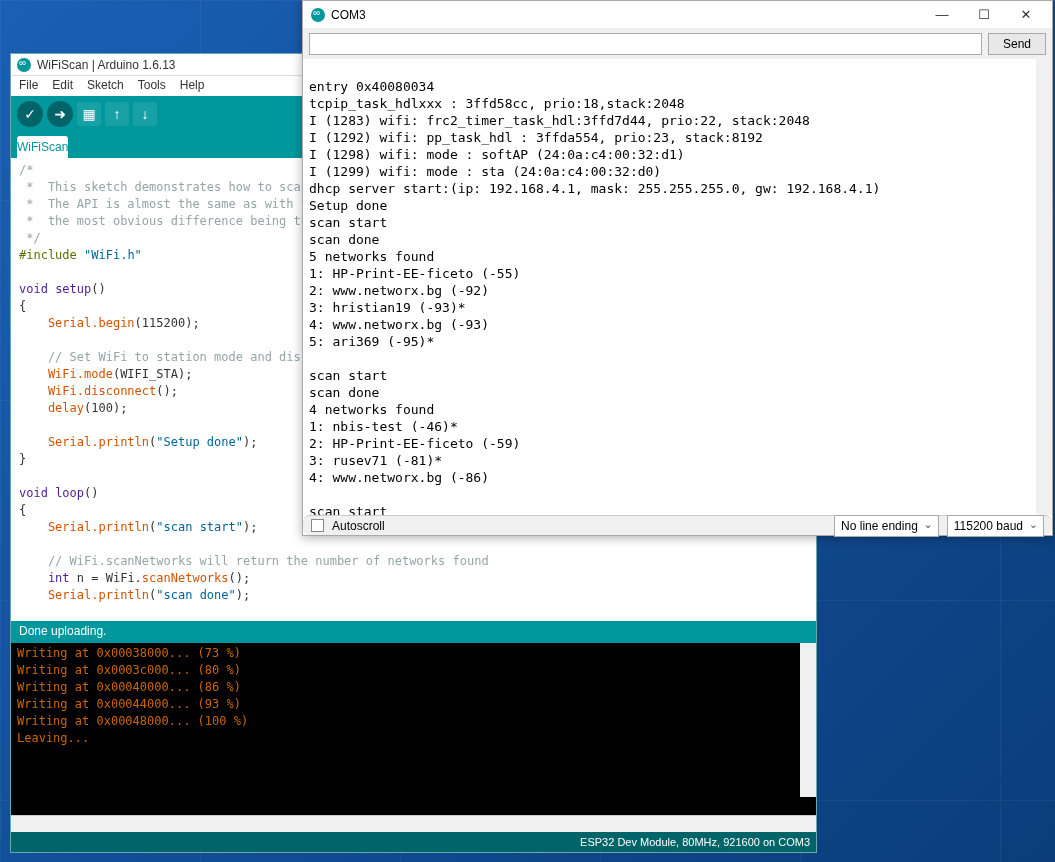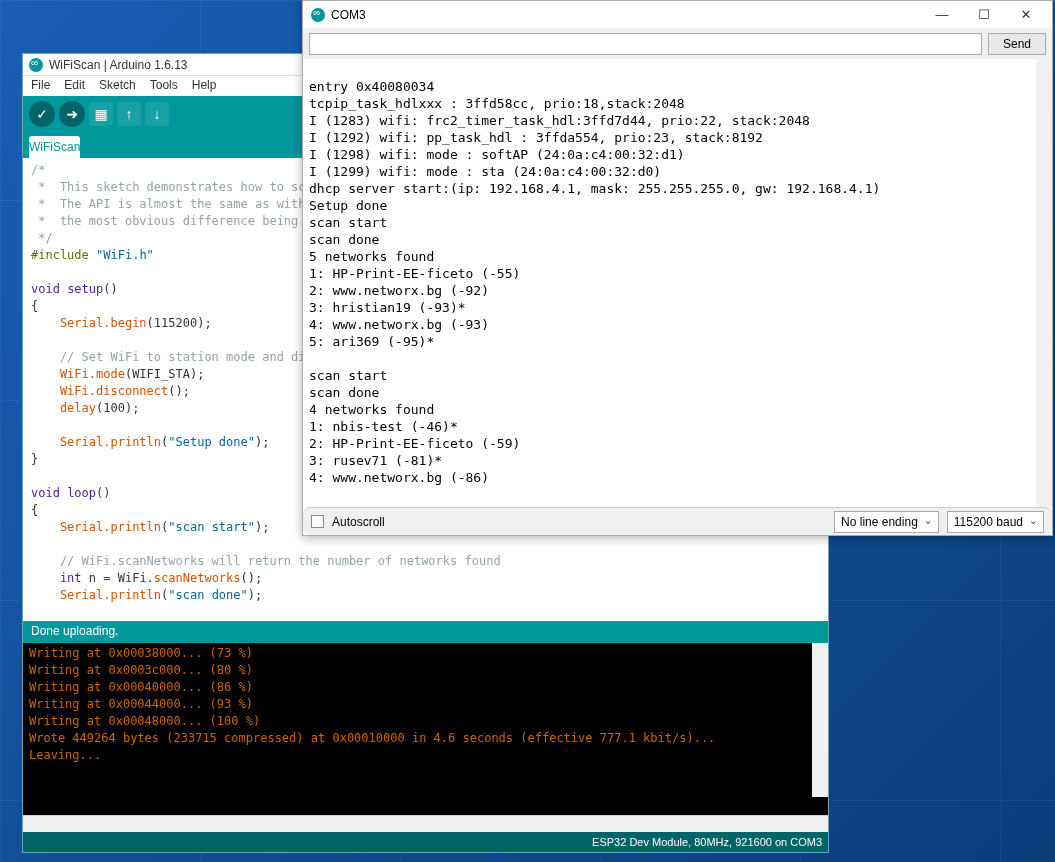--- a/index.html
+++ b/index.html
@@ -6,21 +6,21 @@
   body { font-family: Arial, sans-serif; font-size: 12px; background: linear-gradient(135deg, #0b5394, #073b6a); width: 1055px; height: 862px; position: relative; overflow: hidden; }
 
   
   .desktop-bg { position: absolute; inset: 0; background:
     linear-gradient(rgba(255,255,255,0.05) 1px, transparent 1px) 0 0/200px 200px,
     linear-gradient(90deg, rgba(255,255,255,0.05) 1px, transparent 1px) 0 0/200px 200px,
     linear-gradient(135deg, #1a5fb4, #0a3d7a);
   }
 
   
-  .arduino-window { position: absolute; left: 22px; top: 53px; width: 807px; height: 800px; background: #fff; border: 1px solid #6aa8ae; display: flex; flex-direction: column; }
+  .arduino-window { position: absolute; left: 10px; top: 53px; width: 807px; height: 800px; background: #fff; border: 1px solid #6aa8ae; display: flex; flex-direction: column; }
   .arduino-titlebar { height: 22px; background: #fff; display: flex; align-items: center; padding: 0 6px; gap: 6px; border-bottom: 1px solid #ddd;}
   .arduino-logo { width: 14px; height: 14px; background: #00979d; border-radius: 50%; position: relative; }
   .arduino-logo::before { content: "∞"; color: #fff; font-size: 10px; position: absolute; left: 2px; top: -1px; }
   .arduino-title { font-size: 12px; color: #333; }
   .menubar { height: 20px; display: flex; gap: 14px; padding: 2px 8px; background: #fff; font-size: 12px; color: #333; }
   .menubar span { cursor: default; }
 
   .toolbar { height: 36px; background: #00979d; display: flex; align-items: center; padding: 0 6px; gap: 4px; }
   .tb-btn { width: 26px; height: 26px; border-radius: 50%; background: #006468; display: flex; align-items: center; justify-content: center; color: #fff; font-size: 14px; }
   .tb-btn.sq { border-radius: 3px; background: #17a1a5; width: 24px; height: 24px; }
@@ -52,21 +52,21 @@
   .serial-titlebar .spacer { flex: 1; }
   .win-btn { width: 36px; height: 22px; display: flex; align-items: center; justify-content: center; font-size: 13px; color: #333; }
 
   .serial-input-row { height: 30px; display: flex; align-items: center; padding: 3px 6px; gap: 6px; background: #f0f0f0;}
   .serial-input { flex: 1; height: 22px; border: 1px solid #aaa; background: #fff; padding: 0 4px; font-size: 12px; }
   .send-btn { height: 22px; padding: 0 14px; background: #e8e8e8; border: 1px solid #aaa; font-size: 12px; }
 
   .serial-output { flex: 1; background: #fff; font-family: "Consolas", monospace; font-size: 13px; line-height: 17px; padding: 2px 6px; white-space: pre; overflow: auto; color: #000; position: relative;}
   .serial-vscroll { position:absolute; right:0; top:0; bottom:0; width:16px; background:#f0f0f0;}
 
-  .serial-footer { height: 28px; background: #f0f0f0; border-top: 1px solid #ccc; display: flex; align-items: center; padding: 0 8px; gap: 8px; border-radius: 7px; }
+  .serial-footer { height: 20px; background: #f0f0f0; border-top: 1px solid #ccc; display: flex; align-items: center; padding: 0 8px; gap: 8px; border-radius: 7px; }
   .serial-footer .spacer { flex: 1; }
   .chk { width: 13px; height: 13px; border: 1px solid #888; background: #fff; display: inline-block; vertical-align: middle; }
   .sel { height: 22px; border: 1px solid #aaa; background: #fff; padding: 0 20px 0 6px; font-size: 12px; position: relative; display: inline-flex; align-items: center; }
   .sel::after { content: "⌄"; position: absolute; right: 5px; top: 2px; font-size: 11px; color: #555;}
 </style>
 </head>
 <body>
 
 <div class="desktop-bg"></div>
 
@@ -120,21 +120,20 @@
 <span class="kw">    int</span><span> n = WiFi.</span><span class="func">scanNetworks</span><span>();</span>
 <span class="type">    Serial</span><span class="func">.println</span><span>(</span><span class="string">"scan done"</span><span>);</span></div>
   </div>
   <div class="status-msg">Done uploading.</div>
   <div class="console">
     <div class="console-line">Writing at 0x00038000... (73 %)</div>
     <div class="console-line">Writing at 0x0003c000... (80 %)</div>
     <div class="console-line">Writing at 0x00040000... (86 %)</div>
     <div class="console-line">Writing at 0x00044000... (93 %)</div>
     <div class="console-line">Writing at 0x00048000... (100 %)</div>
-    <div class="console-line">Wrote 449264 bytes (233715 compressed) at 0x00010000 in 4.6 seconds (effective 777.1 kbit/s)...</div>
     <div class="console-line"></div>
     <div class="console-line">Leaving...</div>
     <div class="console-scroll"></div>
   </div>
   <div class="console-hscroll"></div>
   <div class="footer">
     <span>ESP32 Dev Module, 80MHz, 921600 on COM3</span>
   </div>
 </div>
 

